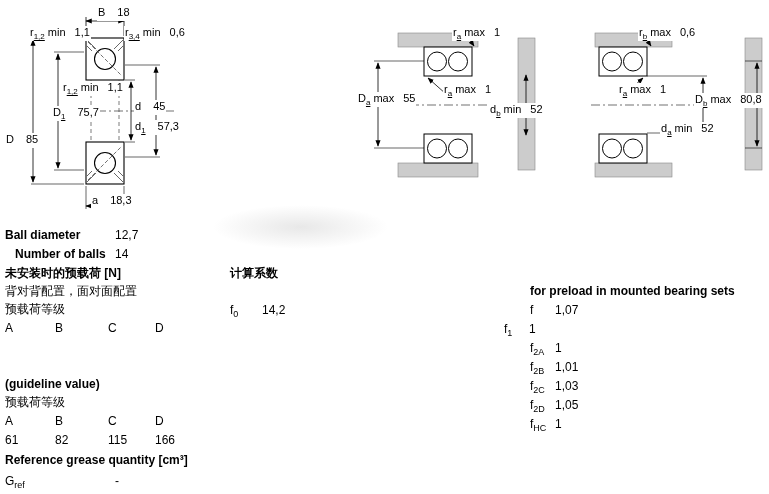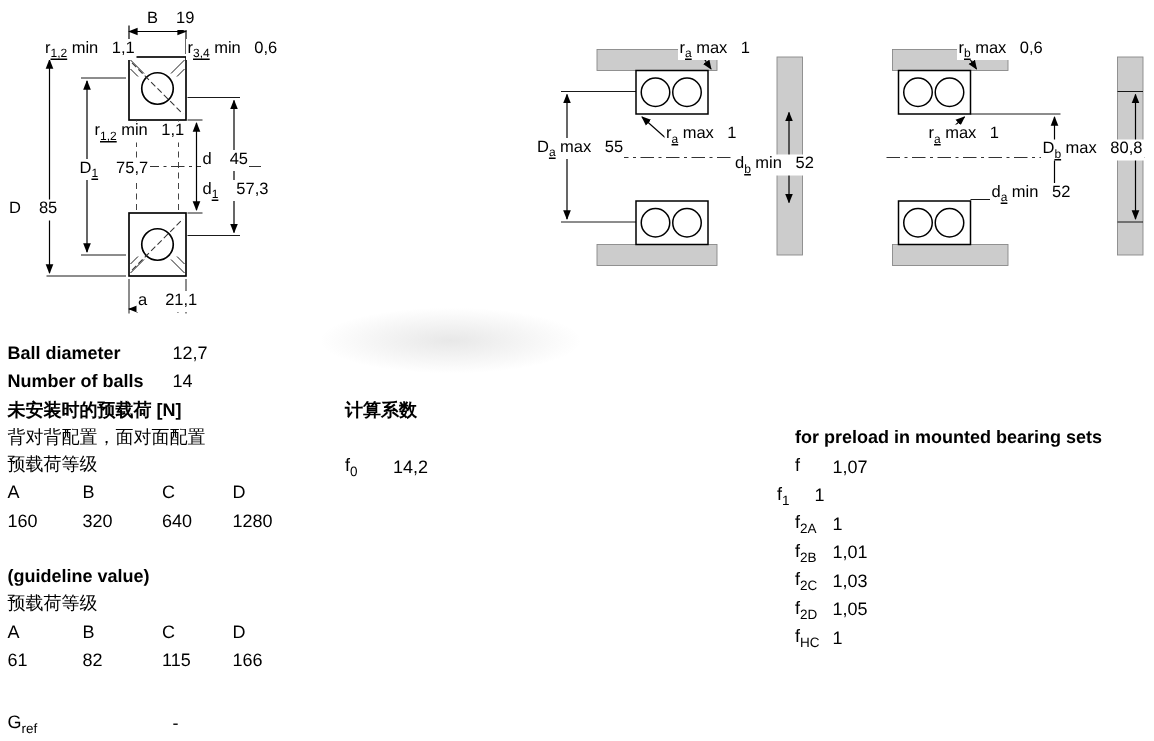--- a/index.html
+++ b/index.html
@@ -6,21 +6,21 @@
   body { font-family:"Liberation Sans","DejaVu Sans",sans-serif; background:#fff; color:#000; }
   .canvas { position:relative; width:769px; height:494px; background:#fff; overflow:hidden; }
   svg { position:absolute; }
   .dim-label { position:absolute; display:flex; gap:9px; font-size:11px; line-height:1.15;
                white-space:nowrap; background:#fff; padding:0 1px; }
   .dim-label sub { font-size:8px; line-height:1;text-decoration:underline; }
   .dim-label .sfx { margin-left:3px; }
   .t { position:absolute; font-size:12px; line-height:1.2; white-space:nowrap; }
   .b { font-weight:bold; }
   .grid4 { position:absolute; display:grid; grid-template-columns:50px 53px 47px 60px; font-size:12px; }
-  .frow { position:absolute; display:flex; font-size:12px; white-space:nowrap;align-items:center; }
+  .frow { position:absolute; display:flex; font-size:12px; white-space:nowrap; }
   .frow .fsym { width:25px; }
   .frow sub { font-size:9px; line-height:1; }
   .watermark { position:absolute; left:213px; top:205px; width:175px; height:44px;
                background:radial-gradient(closest-side, rgba(90,90,90,0.14), rgba(90,90,90,0.0));
                border-radius:50%; }
 </style>
 </head>
 <body>
 
 <div class="canvas">
@@ -135,21 +135,21 @@
       <line x1="62" y1="56" x2="122" y2="56" stroke-width="0.6"></line>
         <line x1="62" y1="113" x2="122" y2="113" stroke-width="0.6"></line>
       <line x1="118" y1="58" x2="118" y2="111" marker-start="url(#mR)" marker-end="url(#mR)"></line>
       <line x1="60" y1="17" x2="66" y2="26" marker-end="url(#mR)"></line>
       <line x1="40" y1="74" x2="58" y2="58" marker-end="url(#mR)"></line>
     </g>
   </svg>
 
   <div class="dim-label" style="left:97px;top:6px">
     <span><span>B</span><sub></sub><span class="sfx"></span></span>
-    <span>19</span>
+    <span>18</span>
   </div>
   <div class="dim-label" style="left:29px;top:26px">
     <span><span>r</span><sub>1,2</sub><span class="sfx">min</span></span>
     <span>1,1</span>
   </div>
   <div class="dim-label" style="left:124px;top:26px">
     <span><span>r</span><sub>3,4</sub><span class="sfx">min</span></span>
     <span>0,6</span>
   </div>
   <div class="dim-label" style="left:62px;top:81px">
@@ -167,21 +167,21 @@
   <div class="dim-label" style="left:134px;top:120px">
     <span><span>d</span><sub>1</sub><span class="sfx"></span></span>
     <span>57,3</span>
   </div>
   <div class="dim-label" style="left:5px;top:133px">
     <span><span>D</span><sub></sub><span class="sfx"></span></span>
     <span>85</span>
   </div>
   <div class="dim-label" style="left:91px;top:194px">
     <span><span>a</span><sub></sub><span class="sfx"></span></span>
-    <span>21,1</span>
+    <span>18,3</span>
   </div>
 
   <div class="dim-label" style="left:452px;top:26px">
     <span><span>r</span><sub>a</sub><span class="sfx">max</span></span>
     <span>1</span>
   </div>
   <div class="dim-label" style="left:357px;top:92px">
     <span><span>D</span><sub>a</sub><span class="sfx">max</span></span>
     <span>55</span>
   </div>
@@ -209,74 +209,69 @@
   <div class="dim-label" style="left:660px;top:122px">
     <span><span>d</span><sub>a</sub><span class="sfx">min</span></span>
     <span>52</span>
   </div>
 
   <div class="watermark"></div>
 
   <div class="t b" style="left:5px;top:228px">Ball diameter</div>
   <div class="t" style="left:115px;top:228px">12,7</div>
 
-  <div class="t b" style="left:5px;top:247px">Number of balls</div>
+  <div class="t b" style="left:15px;top:247px">Number of balls</div>
   <div class="t" style="left:115px;top:247px">14</div>
 
   <div class="t" style="left:5px;top:284px">背对背配置，面对面配置</div>
   <div class="t b" style="left:5px;top:266px">未安装时的预载荷 [N]</div>
   <div class="t" style="left:5px;top:302px">预载荷等级</div>
 
   <div class="grid4" style="left:5px;top:321px">
     <span>A</span>
     <span>B</span>
     <span>C</span>
     <span>D</span>
   </div>
-  <div class="grid4" style="left:5px;top:340px">
-    <span>160</span>
-    <span>320</span>
-    <span>640</span>
-    <span>1280</span>
-  </div>
 
   <div class="t b" style="left:5px;top:377px">(guideline value)</div>
   <div class="t" style="left:5px;top:395px">预载荷等级</div>
 
   <div class="grid4" style="left:5px;top:414px">
     <span>A</span>
     <span>B</span>
     <span>C</span>
     <span>D</span>
   </div>
   <div class="grid4" style="left:5px;top:433px">
     <span>61</span>
     <span>82</span>
     <span>115</span>
     <span>166</span>
   </div>
 
+  <div class="t b" style="left:5px;top:453px">Reference grease quantity [cm³]</div>
   <div class="frow" style="left:5px;top:474px">
     <span class="fsym" style="width:110px"><span>G</span><sub>ref</sub></span>
     <span>-</span>
   </div>
 
   <div class="t b" style="left:230px;top:266px">计算系数</div>
   <div class="frow" style="left:230px;top:303px">
     <span class="fsym" style="width:32px"><span>f</span><sub>0</sub></span>
     <span>14,2</span>
   </div>
 
   <div class="t b" style="left:530px;top:284px">for preload in mounted bearing sets</div>
 
   <div class="frow" style="left:530px;top:303px">
     <span class="fsym"><span>f</span><sub></sub></span>
     <span>1,07</span>
   </div>
-  <div class="frow" style="left:518px;top:322px">
+  <div class="frow" style="left:504px;top:322px">
     <span class="fsym"><span>f</span><sub>1</sub></span>
     <span>1</span>
   </div>
   <div class="frow" style="left:530px;top:341px">
     <span class="fsym"><span>f</span><sub>2A</sub></span>
     <span>1</span>
   </div>
   <div class="frow" style="left:530px;top:360px">
     <span class="fsym"><span>f</span><sub>2B</sub></span>
     <span>1,01</span>

